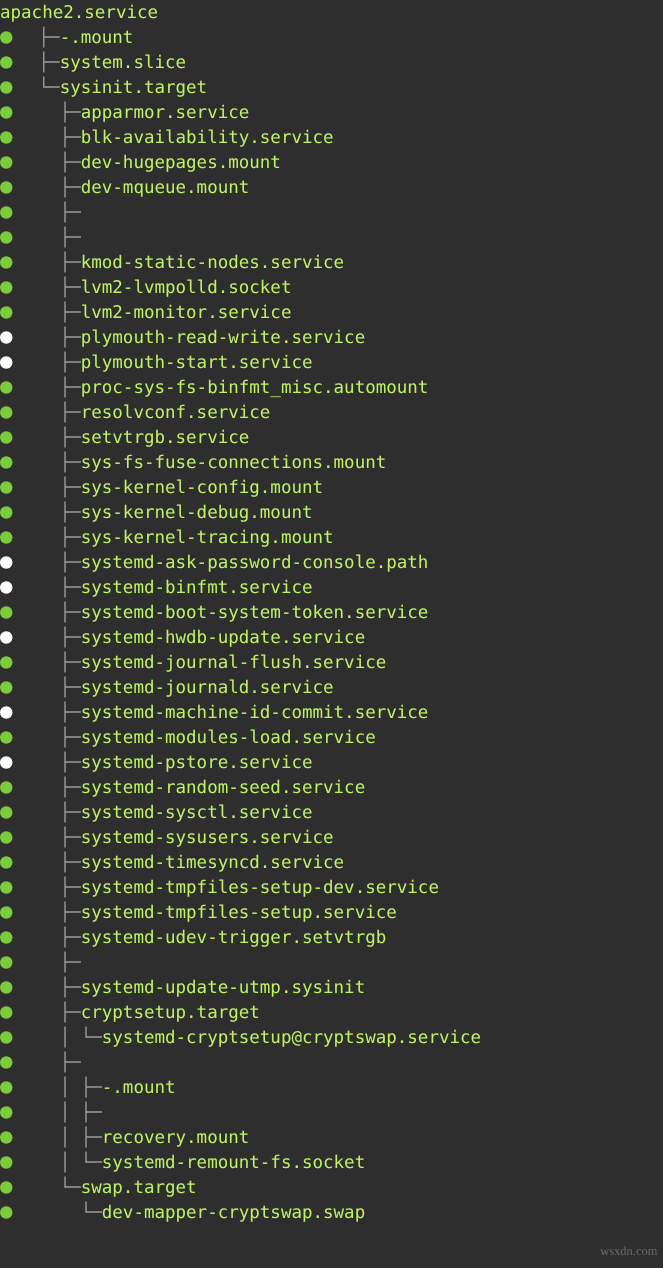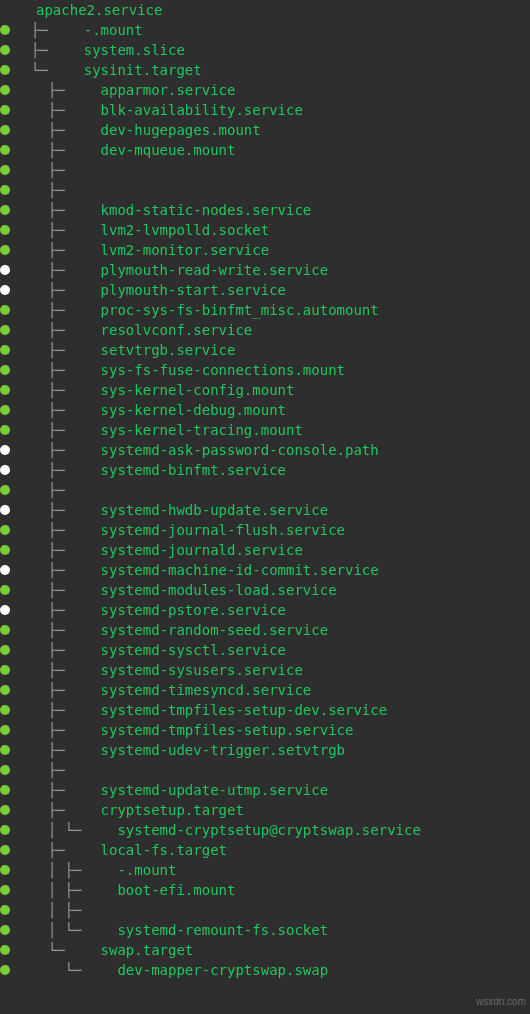--- a/index.html
+++ b/index.html
@@ -22,37 +22,37 @@
     display: inline-block;
     width: 10px;
     height: 10px;
     border-radius: 50%;
     margin-right: 4px;
     flex-shrink: 0;
   }
   .green { background: #7bcc3a; }
   .white { background: #ffffff; }
   .tree { color: #9a9a9a; }
-  .label { color: #22c55e; padding-left: 36px; }
+  .label { color: #bef264; }
   .status-bar {
     background: #d4d4d4;
     color: #000;
     white-space: pre;
     padding: 4px;
     height: 20px;
     line-height: 20px;
     margin-top: 41px;
   }
   .watermark {
     position: absolute;
     bottom: 2px;
     right: 4px;
     font-size: 10px;
     color: #6a6a6a;
-    font-family: Liberation Sans, sans-serif;
+    font-family: Liberation Serif, serif;
   }
 </style>
 </head>
 <body>
 
 <div id="terminal">
     <div class="line"><span style="display: inline-block; width: 0px;"></span><span class="tree"></span><span class="label">apache2.service</span></div>
     <div class="line"><span class="dot green"></span><span class="tree">  ├─</span><span class="label">-.mount</span></div>
     <div class="line"><span class="dot green"></span><span class="tree">  ├─</span><span class="label">system.slice</span></div>
     <div class="line"><span class="dot green"></span><span class="tree">  └─</span><span class="label">sysinit.target</span></div>
@@ -69,40 +69,40 @@
     <div class="line"><span class="dot white"></span><span class="tree">    ├─</span><span class="label">plymouth-start.service</span></div>
     <div class="line"><span class="dot green"></span><span class="tree">    ├─</span><span class="label">proc-sys-fs-binfmt_misc.automount</span></div>
     <div class="line"><span class="dot green"></span><span class="tree">    ├─</span><span class="label">resolvconf.service</span></div>
     <div class="line"><span class="dot green"></span><span class="tree">    ├─</span><span class="label">setvtrgb.service</span></div>
     <div class="line"><span class="dot green"></span><span class="tree">    ├─</span><span class="label">sys-fs-fuse-connections.mount</span></div>
     <div class="line"><span class="dot green"></span><span class="tree">    ├─</span><span class="label">sys-kernel-config.mount</span></div>
     <div class="line"><span class="dot green"></span><span class="tree">    ├─</span><span class="label">sys-kernel-debug.mount</span></div>
     <div class="line"><span class="dot green"></span><span class="tree">    ├─</span><span class="label">sys-kernel-tracing.mount</span></div>
     <div class="line"><span class="dot white"></span><span class="tree">    ├─</span><span class="label">systemd-ask-password-console.path</span></div>
     <div class="line"><span class="dot white"></span><span class="tree">    ├─</span><span class="label">systemd-binfmt.service</span></div>
-    <div class="line"><span class="dot green"></span><span class="tree">    ├─</span></div>
+    <div class="line"><span class="dot green"></span><span class="tree">    ├─</span><span class="label">systemd-boot-system-token.service</span></div>
     <div class="line"><span class="dot white"></span><span class="tree">    ├─</span><span class="label">systemd-hwdb-update.service</span></div>
     <div class="line"><span class="dot green"></span><span class="tree">    ├─</span><span class="label">systemd-journal-flush.service</span></div>
     <div class="line"><span class="dot green"></span><span class="tree">    ├─</span><span class="label">systemd-journald.service</span></div>
     <div class="line"><span class="dot white"></span><span class="tree">    ├─</span><span class="label">systemd-machine-id-commit.service</span></div>
     <div class="line"><span class="dot green"></span><span class="tree">    ├─</span><span class="label">systemd-modules-load.service</span></div>
     <div class="line"><span class="dot white"></span><span class="tree">    ├─</span><span class="label">systemd-pstore.service</span></div>
     <div class="line"><span class="dot green"></span><span class="tree">    ├─</span><span class="label">systemd-random-seed.service</span></div>
     <div class="line"><span class="dot green"></span><span class="tree">    ├─</span><span class="label">systemd-sysctl.service</span></div>
     <div class="line"><span class="dot green"></span><span class="tree">    ├─</span><span class="label">systemd-sysusers.service</span></div>
     <div class="line"><span class="dot green"></span><span class="tree">    ├─</span><span class="label">systemd-timesyncd.service</span></div>
     <div class="line"><span class="dot green"></span><span class="tree">    ├─</span><span class="label">systemd-tmpfiles-setup-dev.service</span></div>
     <div class="line"><span class="dot green"></span><span class="tree">    ├─</span><span class="label">systemd-tmpfiles-setup.service</span></div>
     <div class="line"><span class="dot green"></span><span class="tree">    ├─</span><span class="label">systemd-udev-trigger.setvtrgb</span></div>
     <div class="line"><span class="dot green"></span><span class="tree">    ├─</span></div>
-    <div class="line"><span class="dot green"></span><span class="tree">    ├─</span><span class="label">systemd-update-utmp.service</span></div>
+    <div class="line"><span class="dot green"></span><span class="tree">    ├─</span><span class="label">systemd-update-utmp.sysinit</span></div>
     <div class="line"><span class="dot green"></span><span class="tree">    ├─</span><span class="label">cryptsetup.target</span></div>
     <div class="line"><span class="dot green"></span><span class="tree">    │ └─</span><span class="label">systemd-cryptsetup@cryptswap.service</span></div>
-    <div class="line"><span class="dot green"></span><span class="tree">    ├─</span><span class="label">local-fs.target</span></div>
+    <div class="line"><span class="dot green"></span><span class="tree">    ├─</span></div>
     <div class="line"><span class="dot green"></span><span class="tree">    │ ├─</span><span class="label">-.mount</span></div>
-    <div class="line"><span class="dot green"></span><span class="tree">    │ ├─</span><span class="label">boot-efi.mount</span></div>
     <div class="line"><span class="dot green"></span><span class="tree">    │ ├─</span></div>
+    <div class="line"><span class="dot green"></span><span class="tree">    │ ├─</span><span class="label">recovery.mount</span></div>
     <div class="line"><span class="dot green"></span><span class="tree">    │ └─</span><span class="label">systemd-remount-fs.socket</span></div>
     <div class="line"><span class="dot green"></span><span class="tree">    └─</span><span class="label">swap.target</span></div>
     <div class="line"><span class="dot green"></span><span class="tree">      └─</span><span class="label">dev-mapper-cryptswap.swap</span></div>
   </div>
 <div class="status-bar"><span>lines 1-49</span></div>
 <div class="watermark">wsxdn.com</div>
 
 </body></html>

